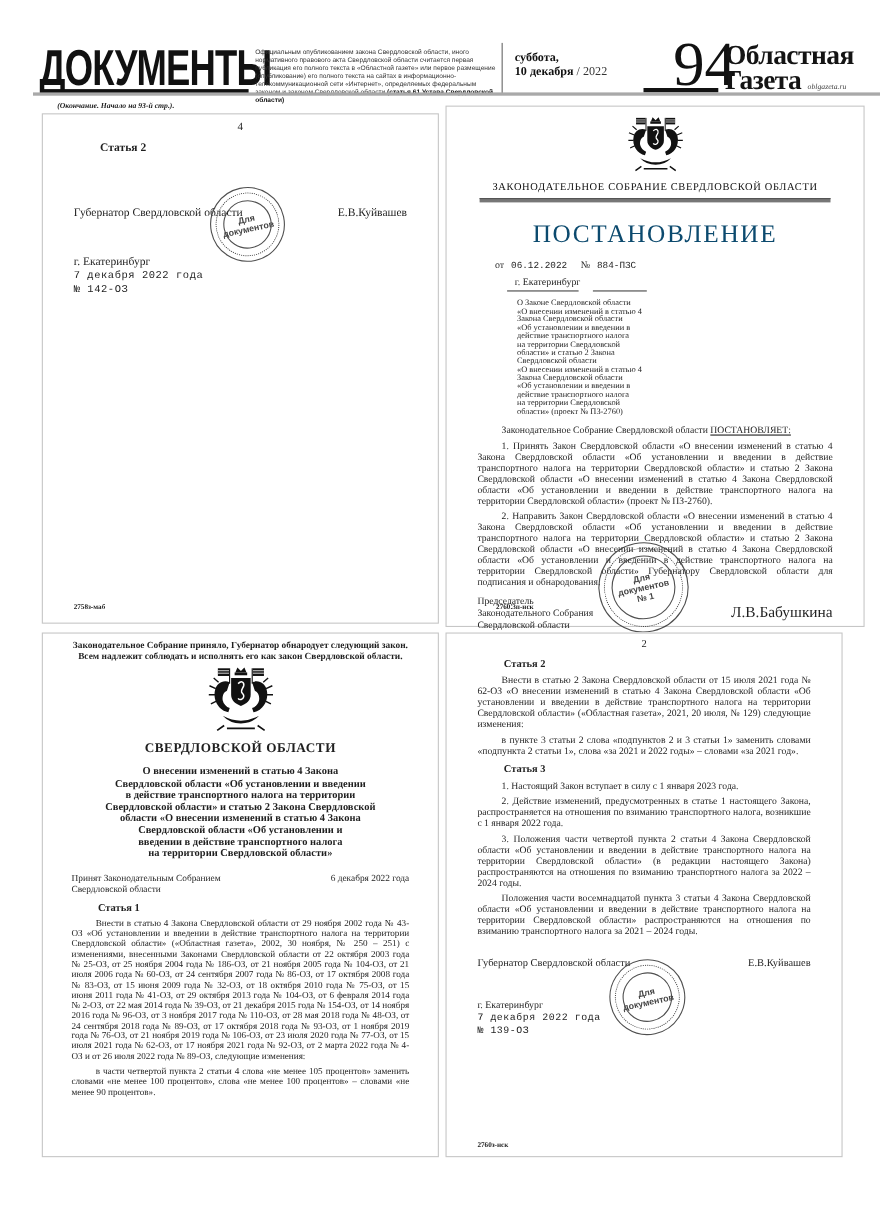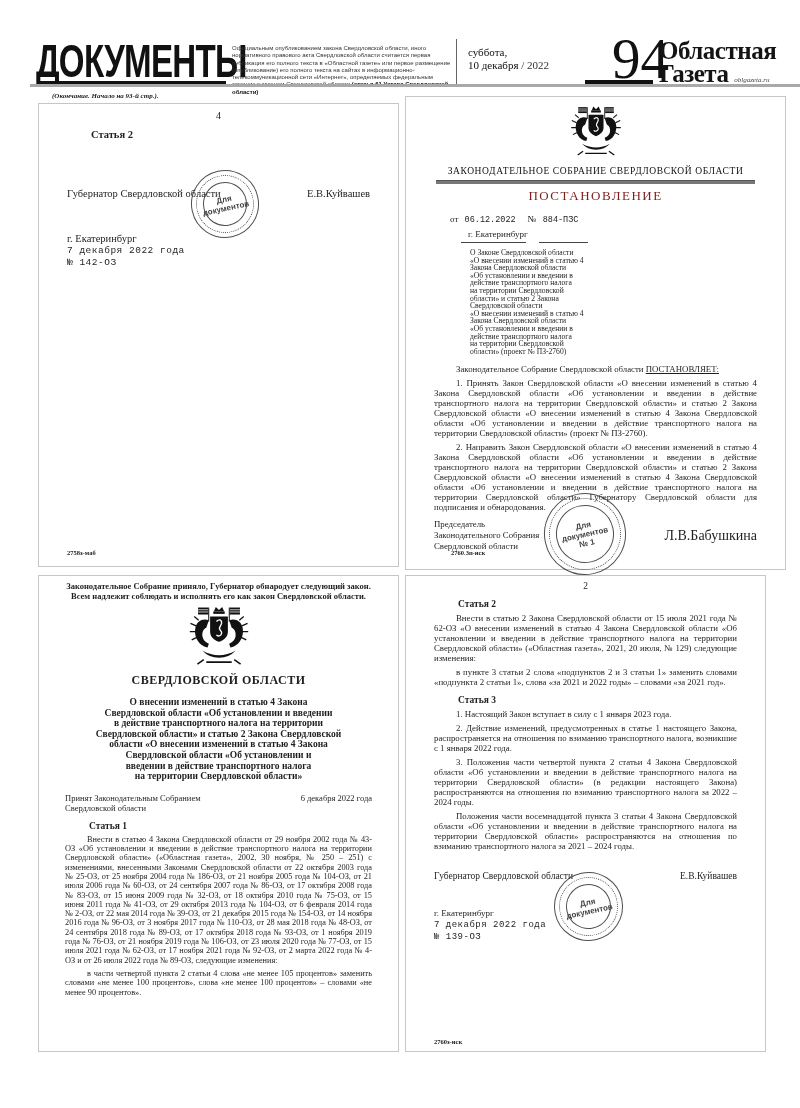--- a/index.html
+++ b/index.html
@@ -9,21 +9,21 @@
   
   .mast-title{position:absolute;left:36px;top:40px;font-family:"Liberation Sans",sans-serif;
               font-weight:bold;font-size:46px;line-height:42px;letter-spacing:-1px;color:#111;
               transform:scaleX(.72);transform-origin:left top;white-space:nowrap;}
   .mast-title-rule{position:absolute;left:37px;top:81px;width:189px;height:5px;background:#111;}
   .mast-note{position:absolute;left:232px;top:45px;width:224px;
              font-family:"Liberation Sans",sans-serif;font-size:6px;line-height:7.3px;color:#333;}
   .mast-note b{color:#111;}
   .mast-divider{position:absolute;left:456px;top:39px;width:1px;height:46px;background:#666;}
   .mast-date{position:absolute;left:468px;top:46px;font-size:11px;line-height:13px;color:#111;}
-  .mast-date .d1,.mast-date .d2 b{font-weight:normal;}
+  .mast-date .d1,.mast-date .d2 b{font-weight:bold;}
   .mast-date .yr{font-weight:normal;color:#333;}
   .mast-issue{position:absolute;left:612px;top:30px;font-size:57px;line-height:57px;color:#111;
               font-family:"Liberation Serif",serif;}
   .mast-issue-rule{position:absolute;left:585px;top:80px;width:68px;height:4px;background:#111;}
   .mast-brand{position:absolute;left:659px;top:39px;font-weight:bold;font-size:25px;line-height:23px;
               letter-spacing:-.5px;color:#141414;}
   .site{font-style:italic;font-weight:normal;font-size:7px;letter-spacing:0;color:#444;}
   .mast-rule{position:absolute;left:30px;top:84px;width:770px;height:3px;background:#a9a9a9;}
 
   
@@ -55,21 +55,21 @@
          display:flex;align-items:center;justify-content:center;transform:rotate(-12deg);opacity:.9;}
   .stamp .ring{position:absolute;inset:4px;border:1px dotted #3c3c3c;border-radius:50%;}
   .stamp .ring2{position:absolute;inset:11px;border:1.3px solid #3c3c3c;border-radius:50%;}
   .stamp .txt{position:relative;font-family:"Liberation Sans",sans-serif;font-weight:bold;
               font-size:8px;line-height:9px;color:#2e2e2e;text-align:center;white-space:pre-line;}
 
   
   .arms{display:block;margin:8px auto 0;}
   .org-name{text-align:center;font-size:9.5px;letter-spacing:.6px;margin-top:5px;color:#111;}
   .org-rule{height:3px;background:#777;margin:4px 2px 0;border-top:1px solid #555;}
-  .doc-type{text-align:center;font-size:13px;letter-spacing:1.5px;margin-top:4px;color:#7f1d1d;}
+  .doc-type{text-align:center;font-size:23px;letter-spacing:1.5px;margin-top:16px;color:#0c4a6e;}
   .meta{margin:10px 0 0 16px;font-size:9px;}
   .meta .val{font-family:"Liberation Mono",monospace;font-size:8.5px;border-bottom:1px solid #444;
              padding:0 10px 17px 4px;}
   .meta-city{margin:4px 0 0 34px;font-size:9px;}
   .subject{margin:10px 0 0 36px;width:172px;font-size:7.6px;line-height:7.6px;}
   .sig-small{font-size:8.8px;line-height:11px;}
   .sig-name{font-size:14px;align-self:center;}
 
   
   .preamble{text-align:center;font-weight:bold;font-size:8.5px;line-height:10px;margin-top:5px;}

